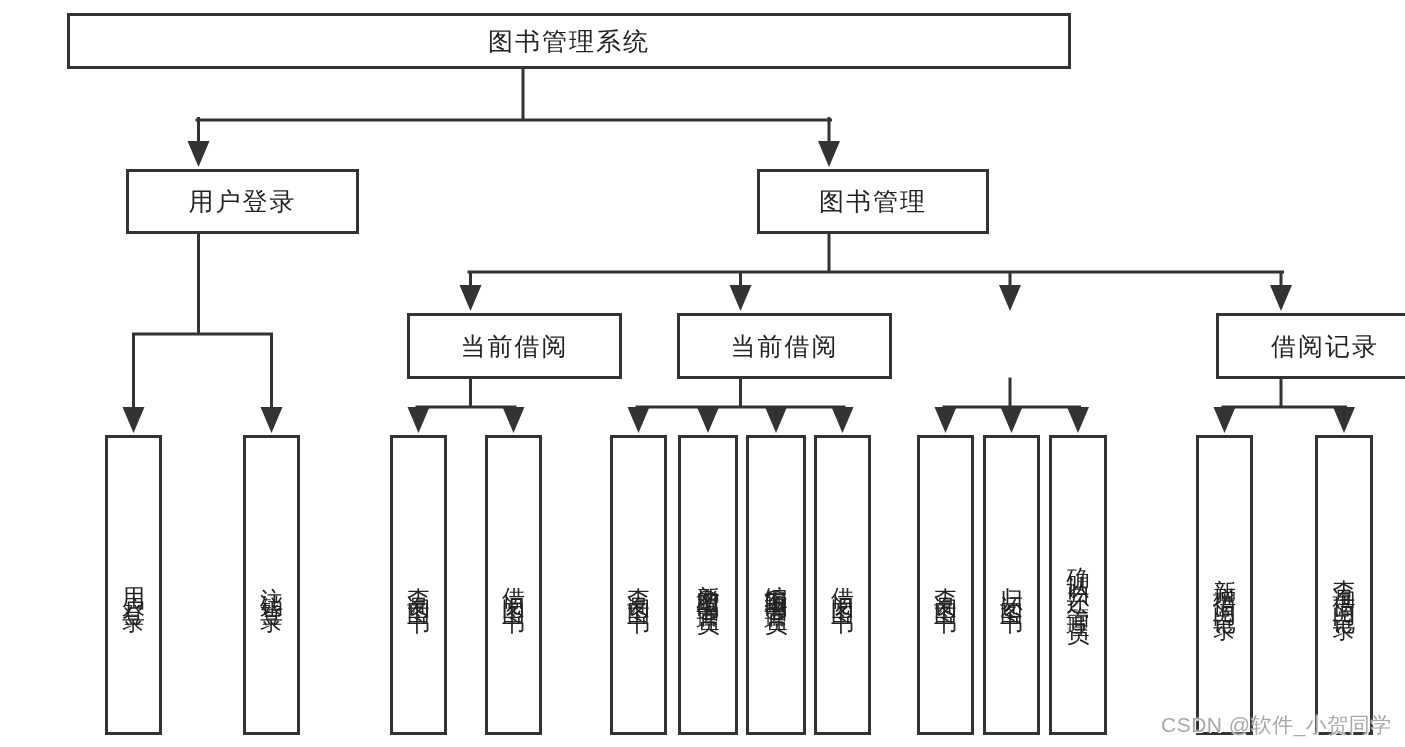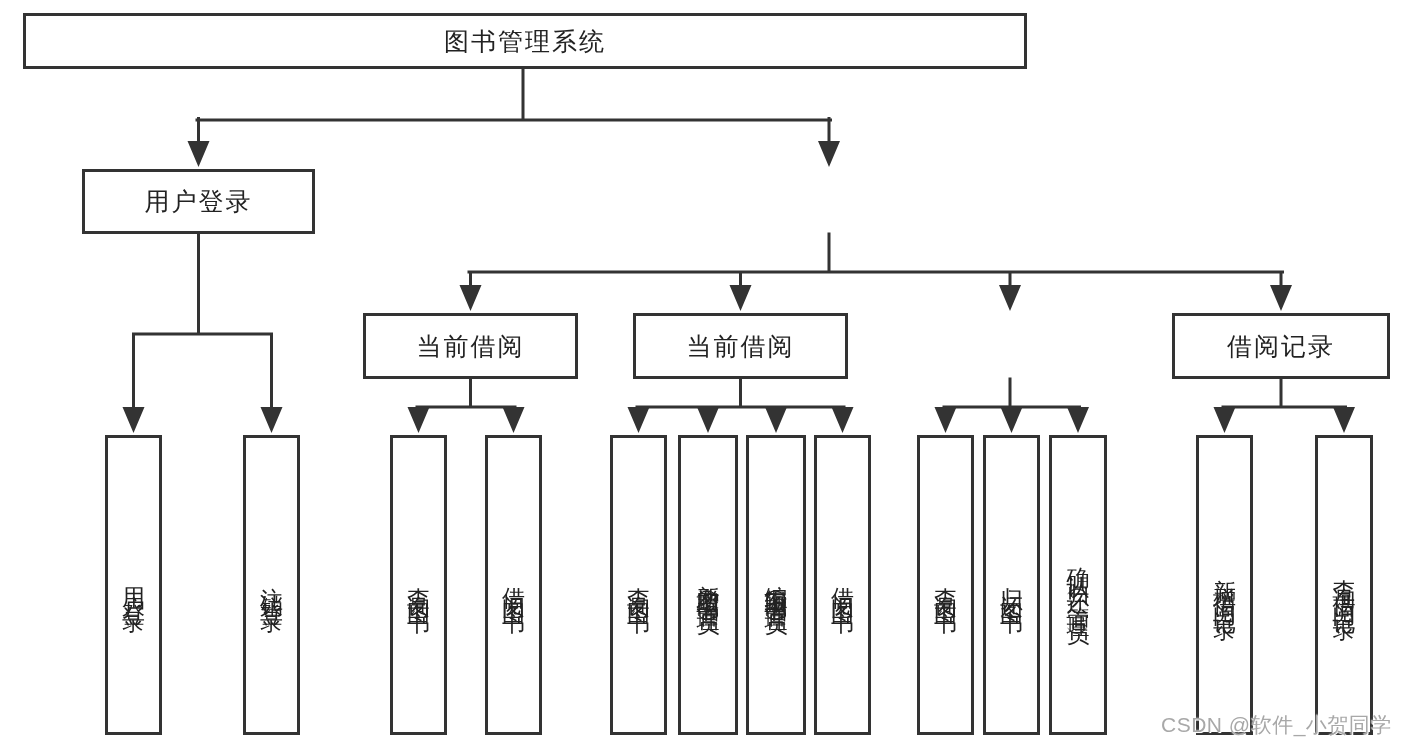--- a/index.html
+++ b/index.html
@@ -31,20 +31,21 @@
     color: #222222;
     display: flex;
     align-items: center;
     justify-content: center;
     z-index: 2;
   }
   .hlabel {
     font-size: 25px;
     letter-spacing: 2px;
     white-space: nowrap;
+    margin-left: 44px;
   }
   .leaf {
     writing-mode: vertical-rl;
     text-orientation: mixed;
     font-size: 23px;
     letter-spacing: 8px;
     line-height: 1;
   }
   .leaf.tight {
     letter-spacing: 4px;
@@ -108,20 +109,21 @@
       M934.5 407 L956.5 407 L945.5 433 Z
       M1000.5 407 L1022.5 407 L1011.5 433 Z
       M1067 407 L1089 407 L1078 433 Z
       M1213.5 407 L1235.5 407 L1224.5 433 Z
       M1333 407 L1355 407 L1344 433 Z"></path>
   </svg>
 
   <div class="box hlabel" style="left:23px;top:13px;width:1004px;height:56px">图书管理系统</div>
 
   <div class="box hlabel" style="left:82px;top:169px;width:233px;height:65px">用户登录</div>
+  <div class="box hlabel" style="left:713px;top:169px;width:232px;height:65px">图书管理</div>
 
   <div class="box hlabel" style="left:363px;top:313px;width:215px;height:66px">当前借阅</div>
   <div class="box hlabel" style="left:633px;top:313px;width:215px;height:66px">当前借阅</div>
   <div class="box hlabel" style="left:1172px;top:313px;width:218px;height:66px">借阅记录</div>
 
   <div class="box leaf" style="left:105px;top:435px;width:57px;height:300px">用户登录</div>
   <div class="box leaf" style="left:243px;top:435px;width:57px;height:300px">注销登录</div>
 
   <div class="box leaf" style="left:390px;top:435px;width:57px;height:300px">查询图书</div>
   <div class="box leaf" style="left:485px;top:435px;width:57px;height:300px">借阅图书</div>

